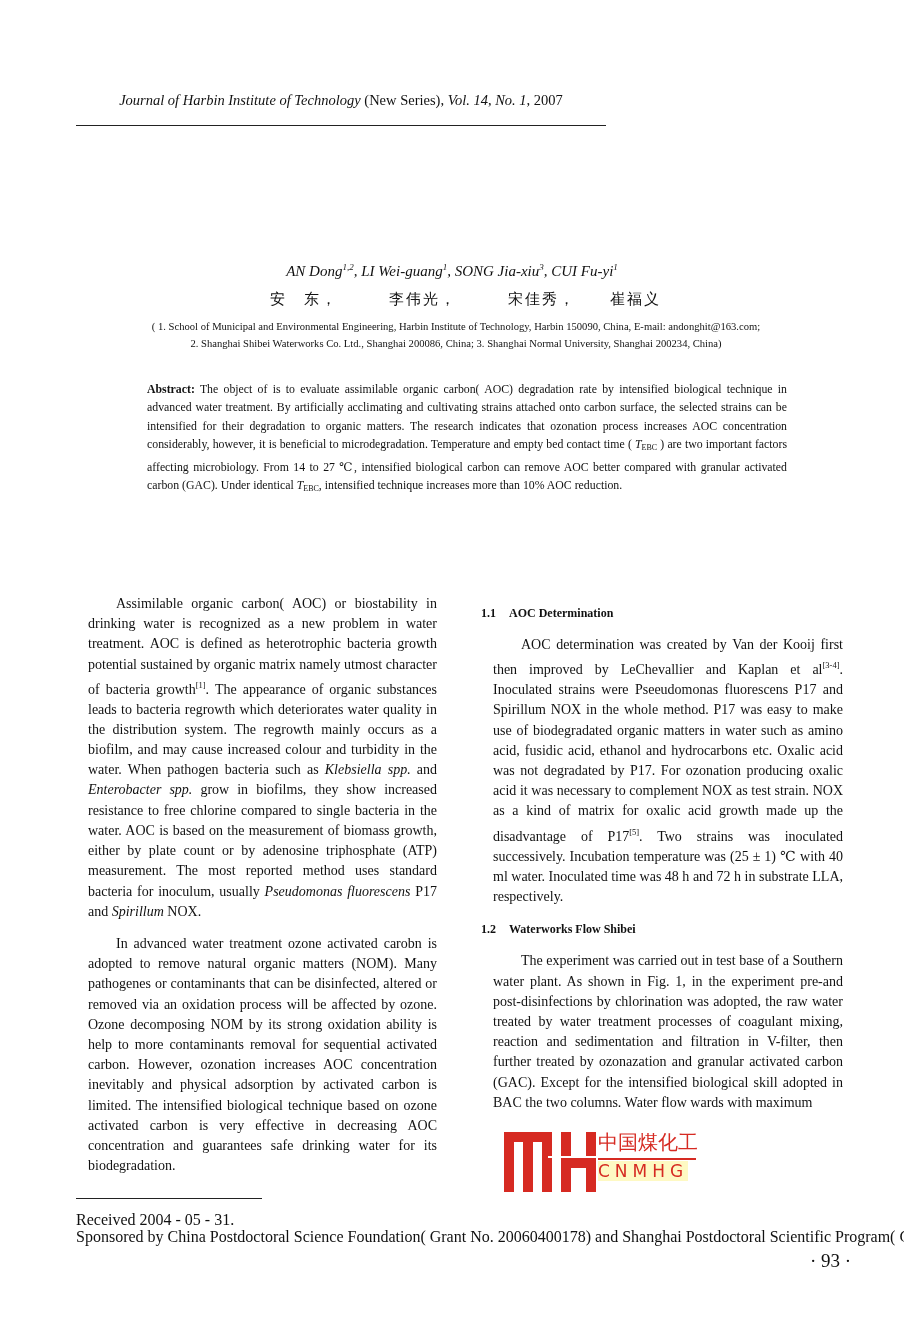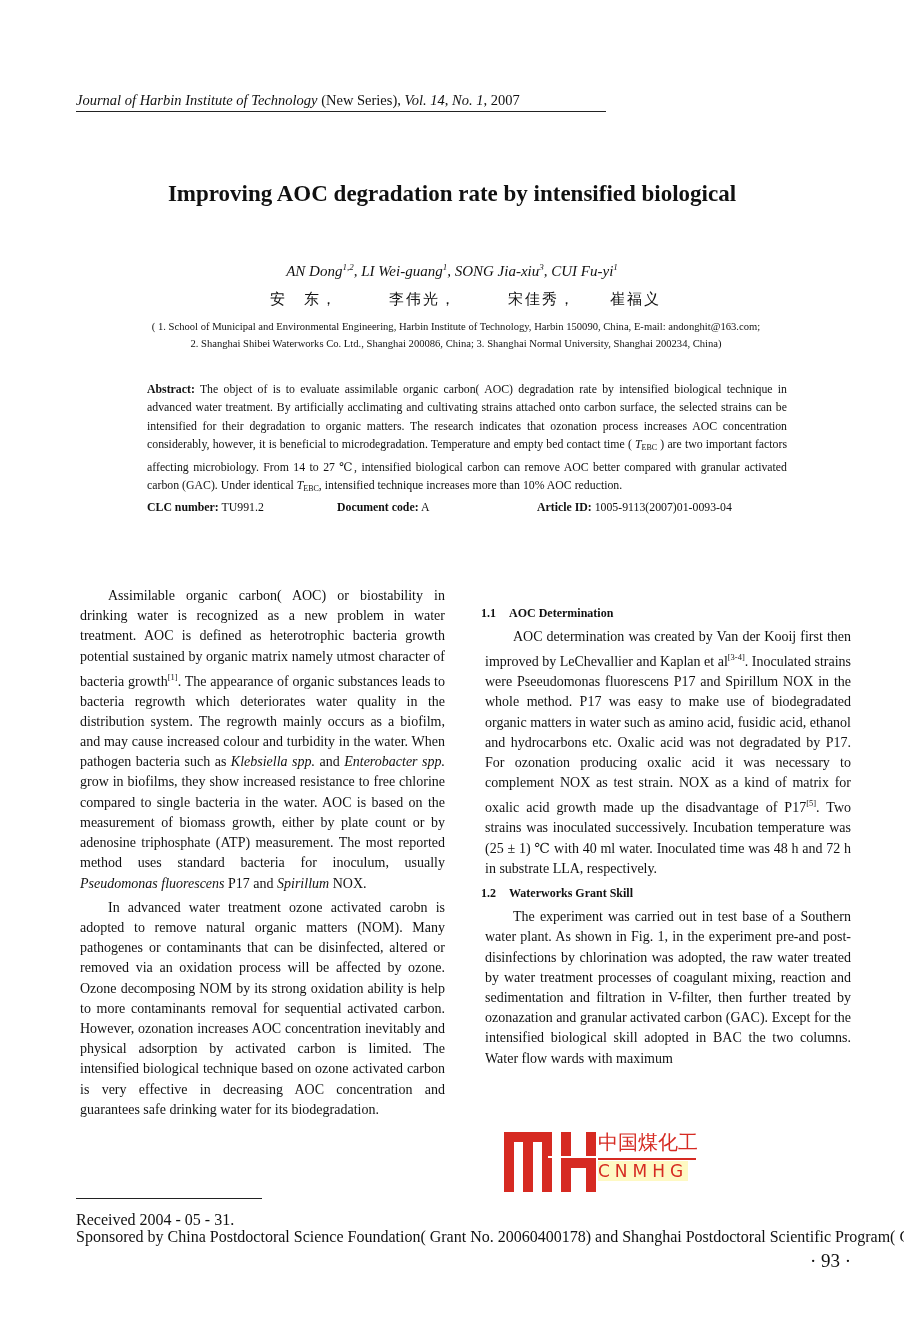--- a/index.html
+++ b/index.html
@@ -1,35 +1,35 @@
 <!DOCTYPE html>
 <html><head>
 <meta charset="utf-8">
 <style>
   html, body { margin: 0; padding: 0; background: #ffffff; }
   body { width: 904px; height: 1320px; position: relative; overflow: hidden;
          font-family: "Liberation Serif", "DejaVu Serif", serif; color: #111; }
   .abs { position: absolute; }
   .journal-header { left: 76px; top: 92px; font-size: 14.5px; font-style: italic; white-space: nowrap;
-                    border-bottom: 1px solid #222; padding-bottom: 2px; width: 530px; }
+                    border-bottom: 1px solid #222; padding-bottom: 16px; width: 530px; text-align: center; }
   .journal-header .up { font-style: normal; }
   .title { left: 100px; width: 704px; top: 177px; text-align: center; font-weight: bold;
            font-size: 23px; line-height: 34px; }
   .authors { left: 100px; width: 704px; top: 262px; text-align: center; font-style: italic; font-size: 15px; }
   .authors sup { font-size: 9px; }
   .authors-cn { left: 270px; top: 290px; font-size: 15px; letter-spacing: 2px; white-space: pre; font-family: "DejaVu Sans", sans-serif; }
   .affil { left: 76px; width: 760px; top: 318px; font-size: 10.6px; line-height: 17px; text-align: center; }
   .abstract { left: 147px; width: 640px; top: 380px; font-size: 11.8px; line-height: 18.4px; text-align: justify; }
   .abstract b { font-weight: bold; }
   .sub { font-size: 8px; vertical-align: -2px; }
   .meta-row { display: flex; }
   .meta-row .clc { width: 190px; }
   .meta-row .doc { width: 200px; }
   .col { font-size: 14px; line-height: 20.2px; text-align: justify; }
-  .col p { margin: 4px; text-indent: 2em; }
+  .col p { margin: 12px; text-indent: 2em; }
   .col-left { left: 76px; width: 373px; top: 582px; }
   .col-right { left: 481px; width: 374px; top: 603px; }
   .h1 { font-weight: bold; font-size: 14.5px; margin: 0 0 20px 0; }
   .h2 { font-weight: bold; font-size: 12px; margin: 0 0 0 0; }
   .h2 .num, .h1 .num { display: inline-block; width: 28px; }
   sup.ref { font-size: 8.5px; }
   .footnote-rule { left: 76px; top: 1198px; width: 186px; height: 0; border-top: 1px solid #222; }
   .footnotes { left: 76px; top: 1211px; font-size: 16px; line-height: 17px; white-space: nowrap; }
   .page-num { left: 810px; top: 1250px; font-size: 19px; }
   .watermark { left: 504px; top: 1128px; width: 345px; height: 64px; }
@@ -43,56 +43,50 @@
 
 <div class="abs journal-header">
   <span>Journal of Harbin Institute of Technology</span>
   <span class="up">(New Series)</span><span class="up">, </span>
   <span>Vol. 14</span><span class="up">, </span>
   <span>No. 1</span><span class="up">, </span>
   <span class="up">2007</span>
 </div>
 
 <div class="abs title">
-  <div>Improving AOC degradation rate by intensified biological</div>
 </div>
 
 <div class="abs authors">
   <span>AN Dong</span><sup>1,2</sup>,
   <span>LI Wei-guang</span><sup>1</sup>,
   <span>SONG Jia-xiu</span><sup>3</sup>,
   <span>CUI Fu-yi</span><sup>1</sup>
 </div>
 <div class="abs authors-cn">安　东，　　　李伟光，　　　宋佳秀，　　崔福义</div>
 
 <div class="abs affil">
   <div>( 1. School of Municipal and Environmental Engineering, Harbin Institute of Technology, Harbin 150090, China, E-mail: andonghit@163.com;</div>
   <div>2. Shanghai Shibei Waterworks Co. Ltd., Shanghai 200086, China; 3. Shanghai Normal University, Shanghai 200234, China)</div>
 </div>
 
 <div class="abs abstract">
   <div>
     <b>Abstract:</b><span> The object of is to evaluate assimilable organic carbon( AOC) degradation rate by intensified biological technique in advanced water treatment. By artificially acclimating and cultivating strains attached onto carbon surface, the selected strains can be intensified for their degradation to organic matters. The research indicates that ozonation process increases AOC concentration considerably, however, it is beneficial to microdegradation. Temperature and empty bed contact time ( </span><i>T</i><span class="sub">EBC</span><span> ) are two important factors affecting microbiology. From 14 to 27 ℃, intensified biological carbon can remove AOC better compared with granular activated carbon (GAC). Under identical </span><i>T</i><span class="sub">EBC</span><span>, intensified technique increases more than 10% AOC reduction.</span>
   </div>
-  <div class="meta-row">
-    <div class="clc"><b>CLC number:</b><span> TU991.2</span></div>
-    <div class="doc"><b>Document code:</b><span> A</span></div>
-    <div><b>Article ID:</b><span> 1005-9113(2007)01-0093-04</span></div>
-  </div>
 </div>
 
 <div class="abs col col-left">
   <p><span>Assimilable organic carbon( AOC) or biostability in drinking water is recognized as a new problem in water treatment. AOC is defined as heterotrophic bacteria growth potential sustained by organic matrix namely utmost character of bacteria growth</span><sup class="ref">[1]</sup><span>. The appearance of organic substances leads to bacteria regrowth which deteriorates water quality in the distribution system. The regrowth mainly occurs as a biofilm, and may cause increased colour and turbidity in the water. When pathogen bacteria such as </span><i>Klebsiella spp.</i><span> and </span><i>Enterobacter spp.</i><span> grow in biofilms, they show increased resistance to free chlorine compared to single bacteria in the water. AOC is based on the measurement of biomass growth, either by plate count or by adenosine triphosphate (ATP) measurement. The most reported method uses standard bacteria for inoculum, usually </span><i>Pseudomonas fluorescens</i><span> P17 and </span><i>Spirillum</i><span> NOX.</span></p>
   <p>In advanced water treatment ozone activated carobn is adopted to remove natural organic matters (NOM). Many pathogenes or contaminants that can be disinfected, altered or removed via an oxidation process will be affected by ozone. Ozone decomposing NOM by its strong oxidation ability is help to more contaminants removal for sequential activated carbon. However, ozonation increases AOC concentration inevitably and physical adsorption by activated carbon is limited. The intensified biological technique based on ozone activated carbon is very effective in decreasing AOC concentration and guarantees safe drinking water for its biodegradation.</p>
 </div>
 
 <div class="abs col col-right">
   <div class="h2"><span class="num">1.1</span><span>AOC Determination</span></div>
   <p><span>AOC determination was created by Van der Kooij first then improved by LeChevallier and Kaplan et al</span><sup class="ref">[3-4]</sup><span>. Inoculated strains were Pseeudomonas fluorescens P17 and Spirillum NOX in the whole method. P17 was easy to make use of biodegradated organic matters in water such as amino acid, fusidic acid, ethanol and hydrocarbons etc. Oxalic acid was not degradated by P17. For ozonation producing oxalic acid it was necessary to complement NOX as test strain. NOX as a kind of matrix for oxalic acid growth made up the disadvantage of P17</span><sup class="ref">[5]</sup><span>. Two strains was inoculated successively. Incubation temperature was (25 ± 1) ℃ with 40 ml water. Inoculated time was 48 h and 72 h in substrate LLA, respectively.</span></p>
-  <div class="h2" style="margin-top:0"><span class="num">1.2</span><span>Waterworks Grant Skill</span></div>
+  <div class="h2" style="margin-top:0"><span class="num">1.2</span><span>Waterworks Flow Shibei</span></div>
   <p>The experiment was carried out in test base of a Southern water plant. As shown in Fig. 1, in the experiment pre-and post-disinfections by chlorination was adopted, the raw water treated by water treatment processes of coagulant mixing, reaction and sedimentation and filtration in V-filter, then further treated by ozonazation and granular activated carbon (GAC). Except for the intensified biological skill adopted in BAC the two columns. Water flow wards with maximum</p>
 </div>
 
 <div class="abs watermark">
   <svg class="wm-logo" width="92" height="64" viewBox="0 0 92 64">
     <rect x="0" y="4" width="10" height="60" fill="#d62a22"></rect>
     <rect x="0" y="4" width="48" height="10" fill="#d62a22"></rect>
     <rect x="38" y="4" width="10" height="60" fill="#d62a22"></rect>
     <rect x="19" y="14" width="10" height="50" fill="#d62a22"></rect>
     <rect x="57" y="4" width="10" height="60" fill="#d62a22"></rect>

